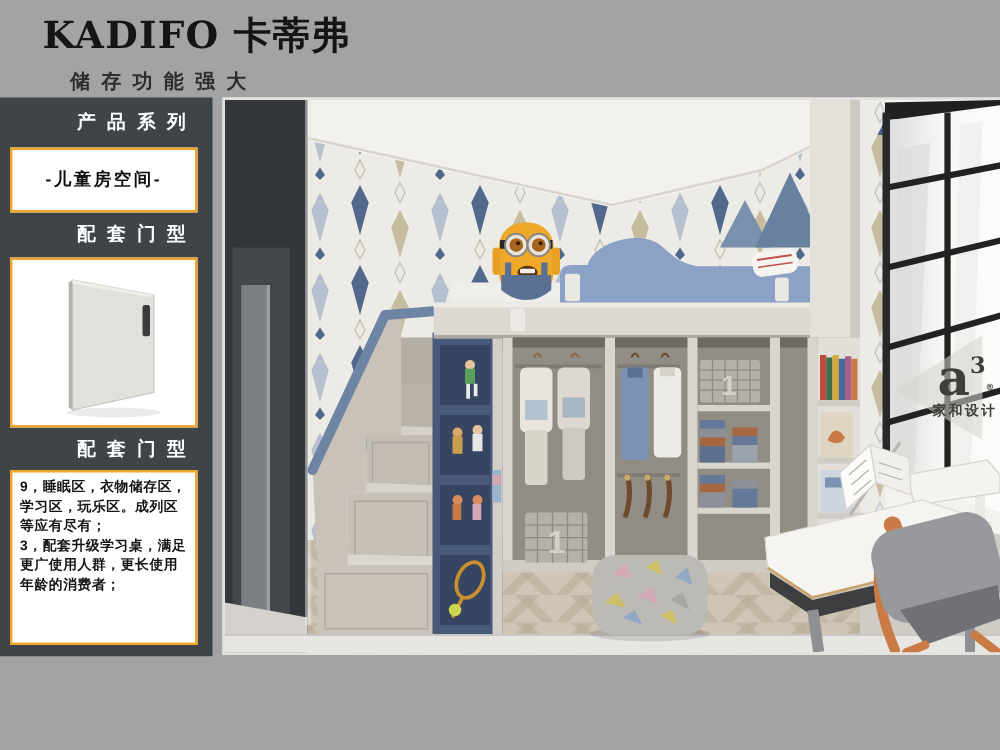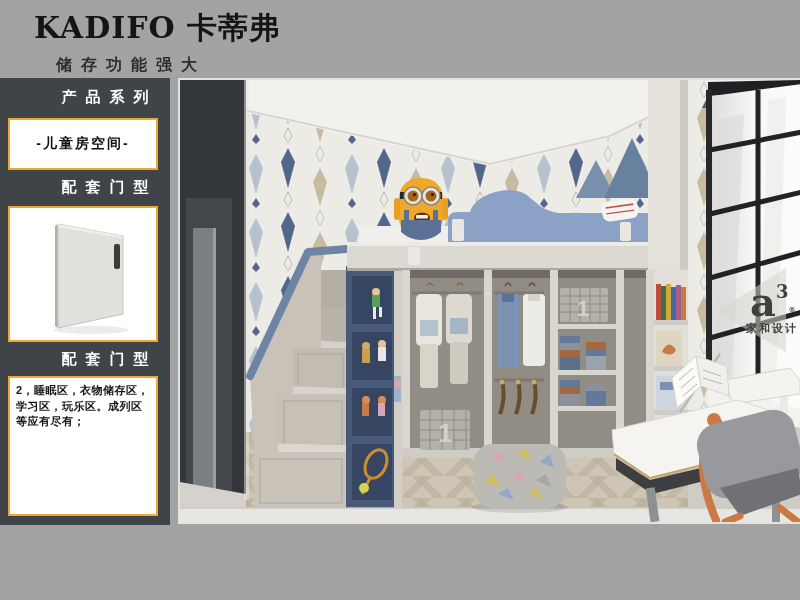--- a/index.html
+++ b/index.html
@@ -51,21 +51,22 @@
         <polygon points="42,14 45,12 45,116 42,114" fill="#b3b1ab"></polygon>
         <polygon points="45,12 110,24 110,102 45,116" fill="#e2e0da" stroke="#c6c4be" stroke-width="1"></polygon>
         <polygon points="45,12 110,24 108,26 45,15" fill="#f0eee9"></polygon>
         <rect x="101" y="32" width="6" height="25" rx="2" fill="#3c3c3c"></rect>
         <ellipse cx="78" cy="118" rx="38" ry="4" fill="#000" opacity="0.08"></ellipse>
       </svg>
     </div>
 
     <div class="side-h" style="top:272px">配套门型</div>
     <div class="side-box sell-box">
-      <p>2，睡眠区，衣物储存区，学习区，玩乐区。成列区等应有尽有；</p>
+      <p>9，睡眠区，衣物储存区，学习区，玩乐区。成列区等应有尽有；</p>
+      <p>3，配套升级学习桌，满足更广使用人群，更长使用年龄的消费者；</p>
     </div>
   </div>
 
   <div class="photo">
     <svg width="622" height="442" viewBox="0 0 622 442">
       <defs>
         <pattern id="wp" width="96" height="64" patternUnits="userSpaceOnUse">
           <rect width="96" height="64" fill="#edebe5"></rect>
           <polygon points="12,4 19,18 12,44 5,18" fill="#51688c"></polygon>
           <polygon points="12,48 16,56 12,63 8,56" fill="none" stroke="#c4bda9" stroke-width="1"></polygon>

